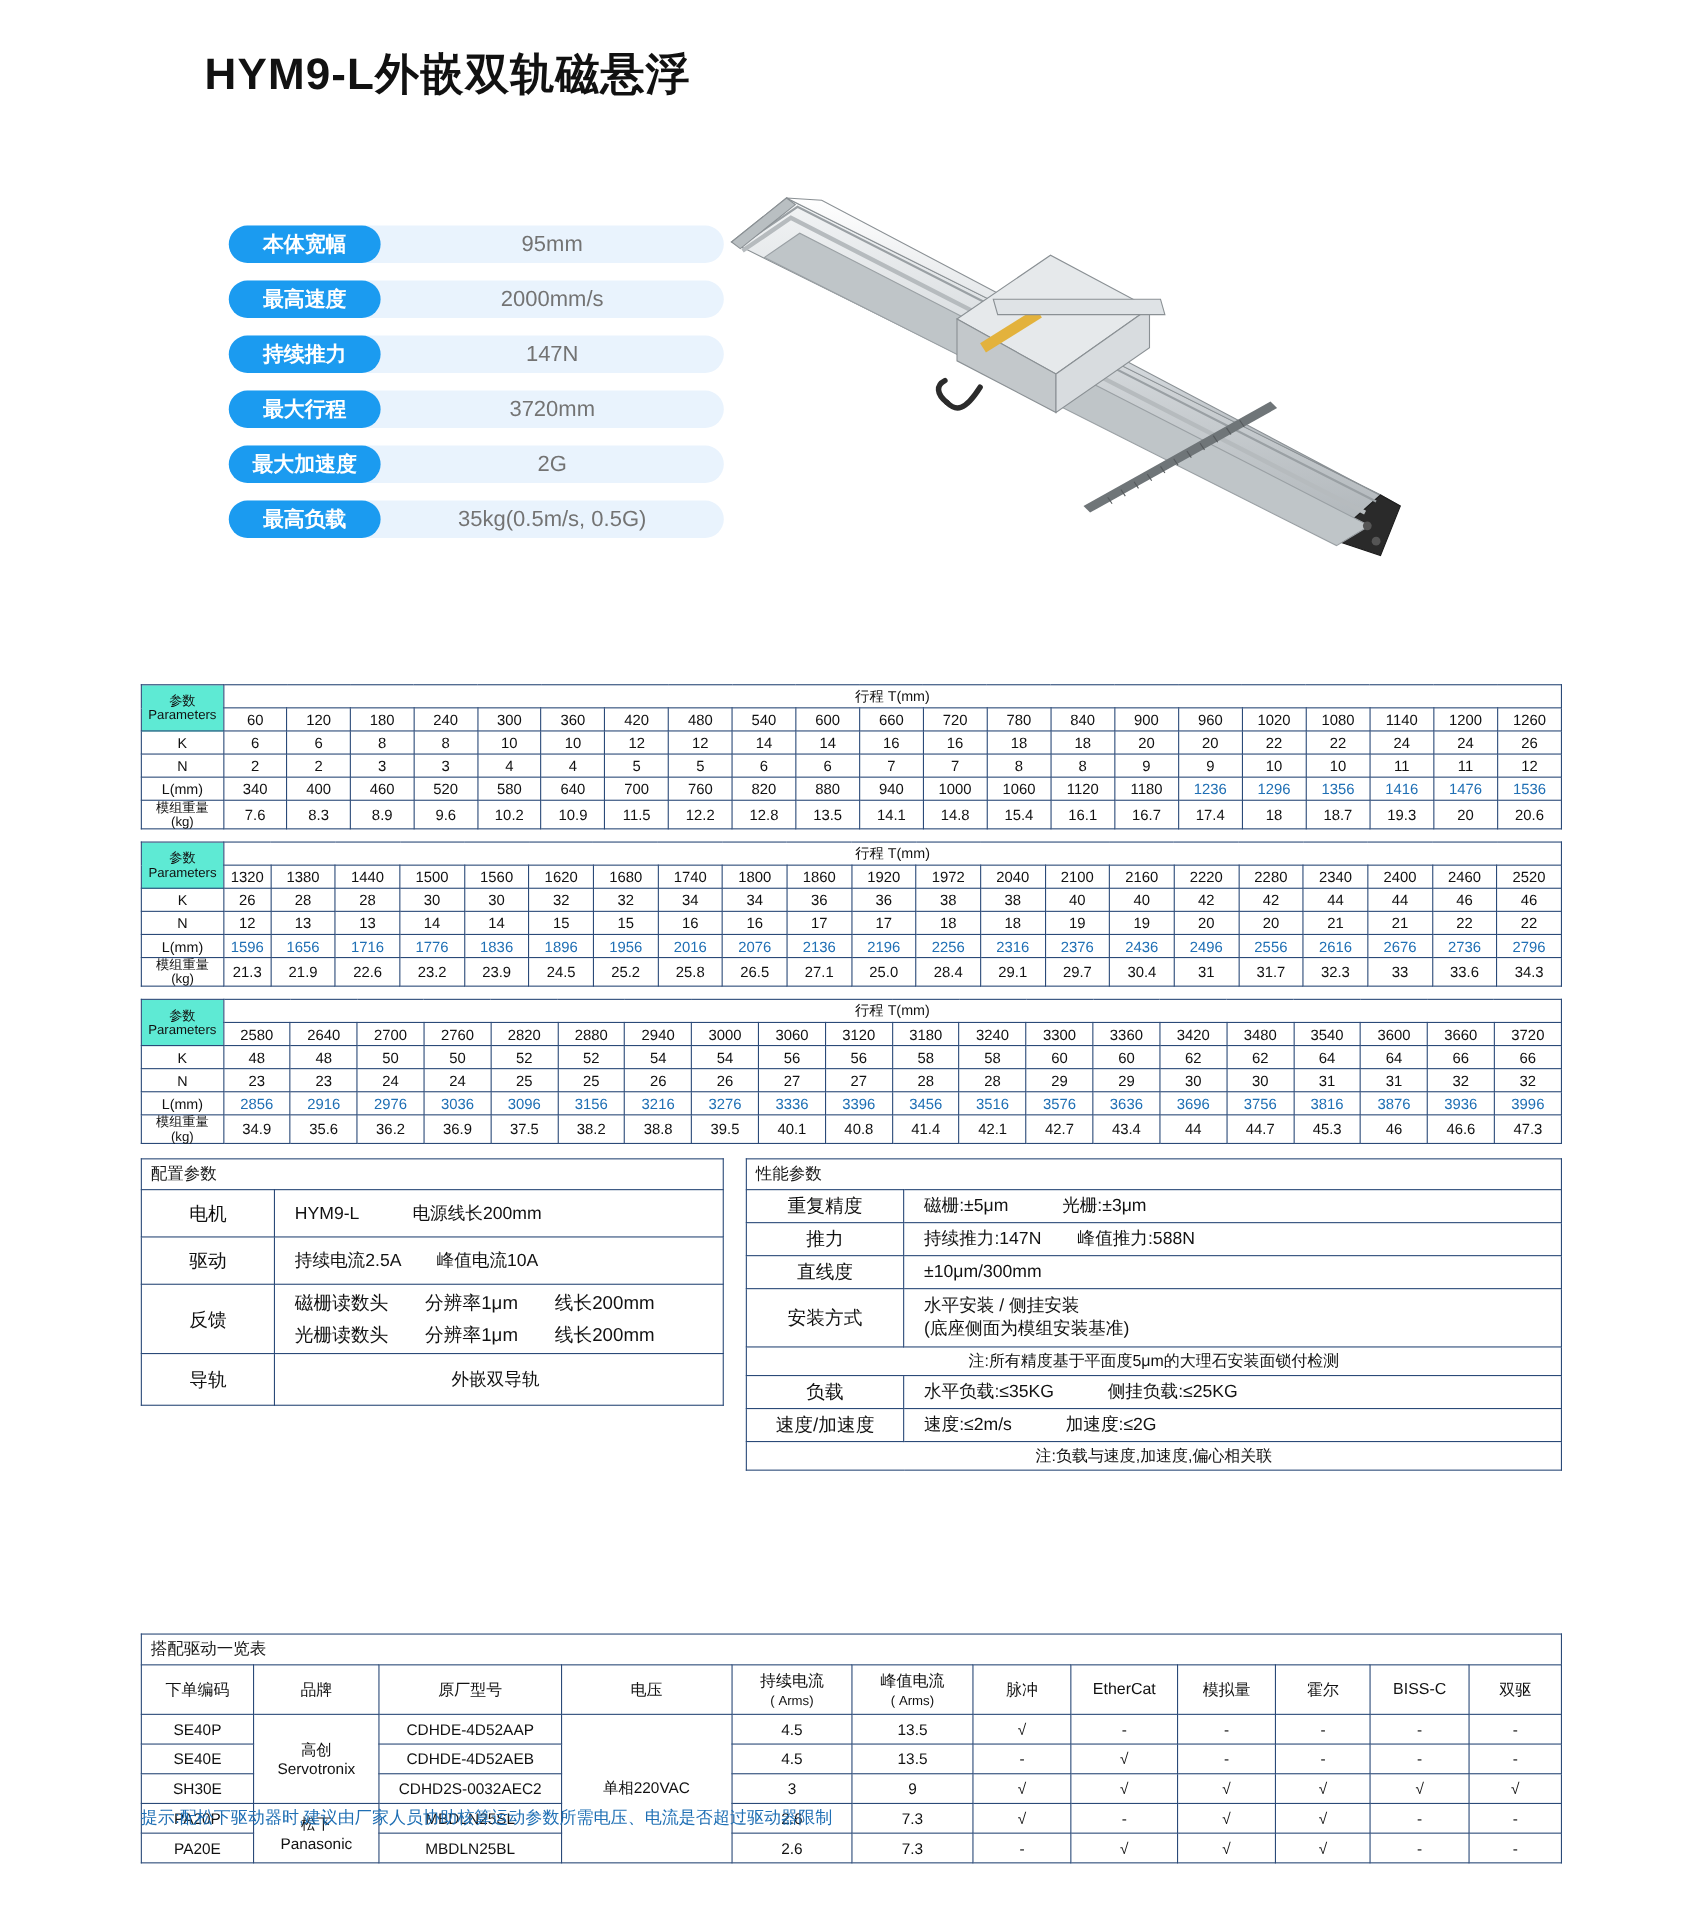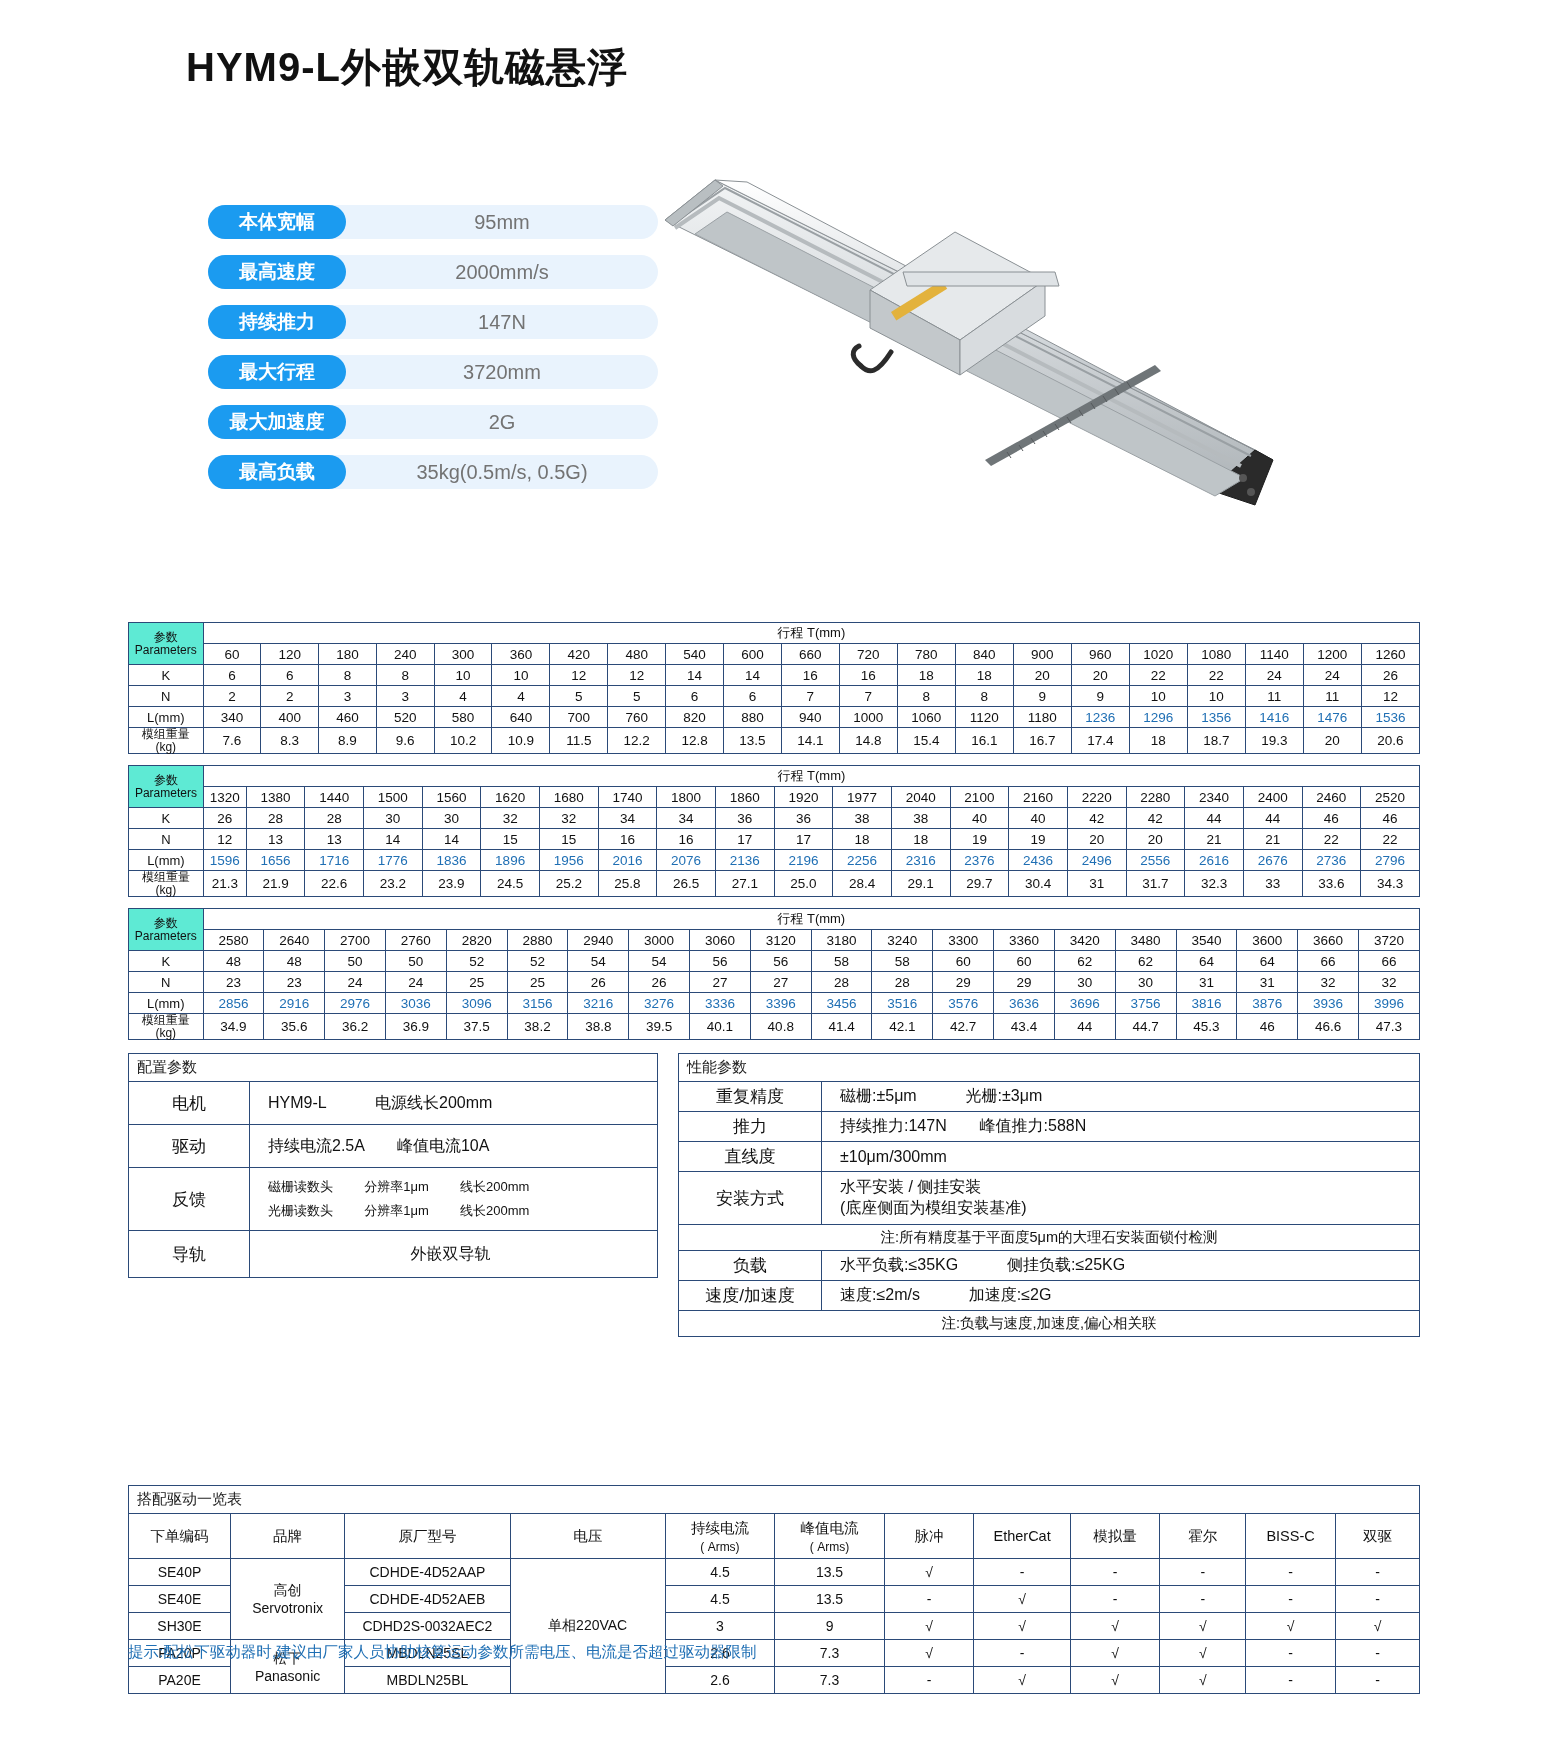--- a/index.html
+++ b/index.html
@@ -331,21 +331,21 @@
           <td style="width: 58px;">1380</td>
           <td style="width: 58px;">1440</td>
           <td style="width: 58px;">1500</td>
           <td style="width: 58px;">1560</td>
           <td style="width: 58px;">1620</td>
           <td style="width: 58px;">1680</td>
           <td style="width: 58px;">1740</td>
           <td style="width: 58px;">1800</td>
           <td style="width: 58px;">1860</td>
           <td style="width: 58px;">1920</td>
-          <td style="width: 58px;">1977</td>
+          <td style="width: 58px;">1972</td>
           <td style="width: 58px;">2040</td>
           <td style="width: 58px;">2100</td>
           <td style="width: 58px;">2160</td>
           <td style="width: 58px;">2220</td>
           <td style="width: 58px;">2280</td>
           <td style="width: 58px;">2340</td>
           <td style="width: 58px;">2400</td>
           <td style="width: 58px;">2460</td>
           <td style="width: 58px;">2520</td>
         </tr>
@@ -585,21 +585,21 @@
       <tr>
         <td class="lbl">驱动</td>
         <td class="val" style="height:36px;">
           <span>持续电流2.5A</span>
           <span class="inline-gap-s"></span>
           <span>峰值电流10A</span>
         </td>
       </tr>
       <tr>
         <td class="lbl">反馈</td>
-        <td class="val sub" style="height:56px;font-size:13px;">
+        <td class="val sub" style="height:56px;font-size:17px;">
           <div style="margin-bottom:6px;">
             <span>磁栅读数头</span>
             <span class="inline-gap-s"></span>
             <span>分辨率1μm</span>
             <span class="inline-gap-s"></span>
             <span>线长200mm</span>
           </div>
           <div>
             <span>光栅读数头</span>
             <span class="inline-gap-s"></span>

